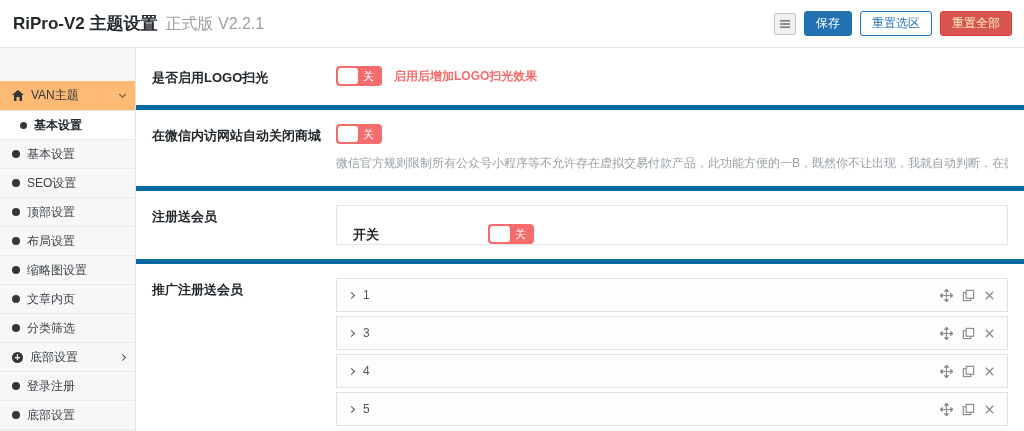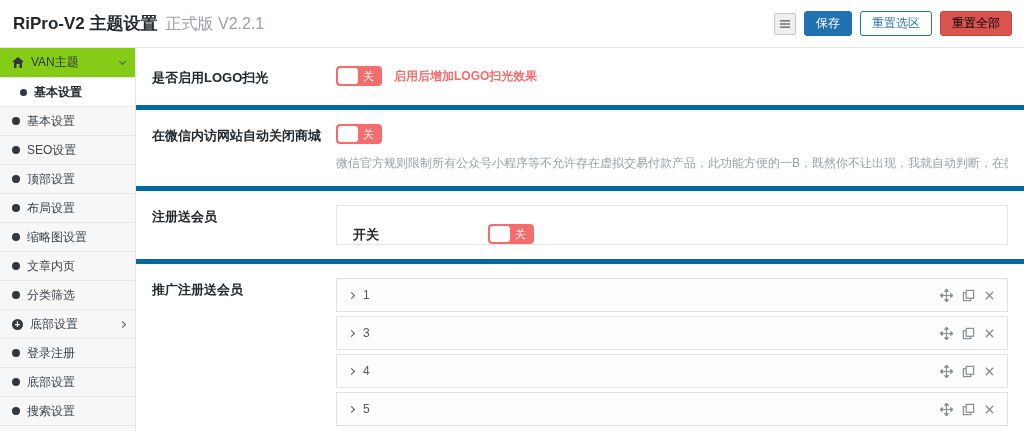--- a/index.html
+++ b/index.html
@@ -12,34 +12,34 @@
             padding: 0 12px 0 13px; }
   .title-wrap { display: flex; align-items: baseline; gap: 8px; }
   .page-title { font-size: 17px; font-weight: 600; color: #23282d; }
   .page-version { font-size: 16px; color: #9aa0a6; }
   .top-actions { display: flex; align-items: center; gap: 8px; }
   .btn { height: 25px; padding: 0 11px; font-size: 12px; border-radius: 3px;
          border: 1px solid transparent; cursor: pointer; line-height: 23px;
          font-family: inherit; }
   .btn-primary { background: #2271b1; border-color: #2271b1; color: #fff; }
   .btn-outline { background: #fff; border-color: #2271b1; color: #2271b1; }
-  .btn-danger  { background: #d9534f; border-color: #d43f3a; color: #000000; }
+  .btn-danger  { background: #d9534f; border-color: #d43f3a; color: #fef9c3; }
   .icon-btn { width: 22px; height: 22px; background: #f0f0f1; border: 1px solid #c3c4c7;
               border-radius: 2px; display: flex; align-items: center; justify-content: center;
               cursor: pointer; }
   .icon-btn svg { display: block; }
 
   
   .layout { display: flex; height: 386px; }
 
   
   .sidebar { width: 136px; flex: 0 0 136px; background: #f7f7f7; border-right: 1px solid #e2e4e7;
              overflow: hidden; }
   .side-group { height: 30px; display: flex; align-items: center; gap: 7px; padding: 0 10px 0 12px;
-                background: #84cc16; border-bottom: 1px solid #e5e5e5; color: #32373c; }
+                background: #fdba74; border-bottom: 1px solid #e5e5e5; color: #32373c; margin-top: 33px; }
   .side-group .grow { flex: 1; }
   .side-sub { height: 28px; display: flex; align-items: center; gap: 7px; padding: 0 10px 0 20px;
               background: #fff; color: #23282d; font-weight: 600; }
   .nav-item { height: 29px; display: flex; align-items: center; gap: 7px; padding: 0 10px 0 12px;
               border-top: 1px solid #e8e8e8; color: #3c434a; cursor: pointer; }
   .nav-item .grow { flex: 1; }
   .dot { width: 8px; height: 8px; border-radius: 50%; background: #32373c; flex: 0 0 8px; }
   .dot.small { width: 7px; height: 7px; flex-basis: 7px; }
   .plus-circle { width: 11px; height: 11px; border-radius: 50%; background: #32373c; color: #f7f7f7;
                  font-size: 10px; line-height: 11px; text-align: center; flex: 0 0 11px; font-weight: bold; }

